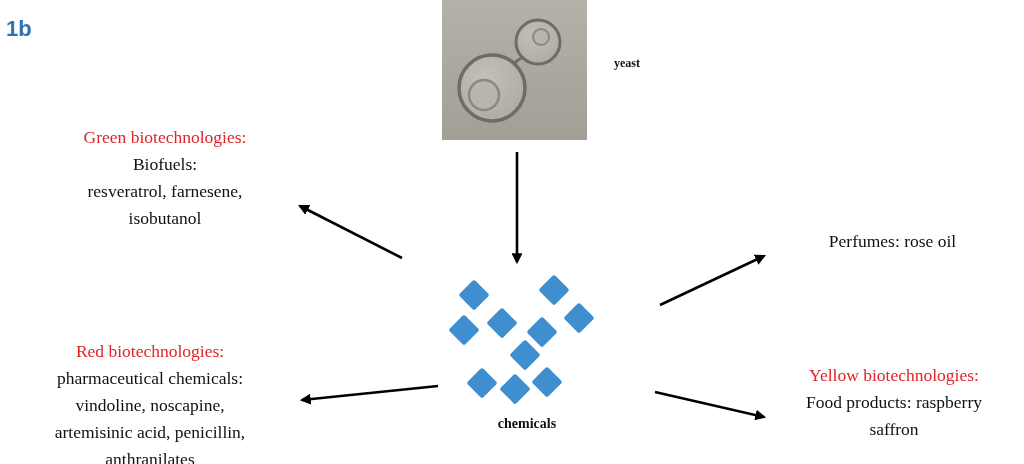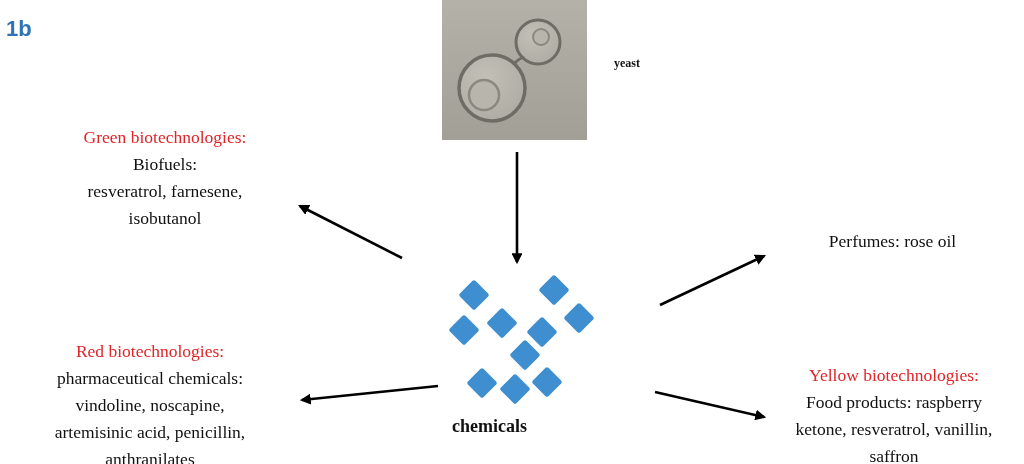--- a/index.html
+++ b/index.html
@@ -45,21 +45,21 @@
   .d3{left:1px;top:41px;}
   .d4{left:39px;top:34px;}
   .d5{left:79px;top:43px;}
   .d6{left:116px;top:29px;}
   .d7{left:62px;top:66px;}
   .d8{left:19px;top:94px;}
   .d9{left:52px;top:100px;}
   .d10{left:84px;top:93px;}
   .chemicals-label{
     position:absolute;left:452px;top:416px;width:150px;
-    font-weight:bold;font-size:18px;
+    text-align:center;font-weight:bold;font-size:14px;
   }
   .branch{
     position:absolute;text-align:center;
     font-size:17.5px;line-height:27px;
   }
   .branch .heading{color:var(--heading-red);}
   .branch .line{color:#111;}
   #branch-white{left:25px;top:124px;width:280px;}
   #branch-red{left:5px;top:338px;width:290px;}
   #branch-green{left:765px;top:228px;width:255px;}
@@ -137,17 +137,16 @@
     <div class="line">anthranilates</div>
   </div>
 
   <div class="branch" id="branch-green">
     <div class="line">Perfumes: rose oil</div>
   </div>
 
   <div class="branch" id="branch-yellow">
     <div class="heading">Yellow biotechnologies:</div>
     <div class="line">Food products: raspberry</div>
-    <div class="line">ketone, resveratrol, vanillin,</div>
     <div class="line">saffron</div>
   </div>
 
 </div>
 
 </body></html>

